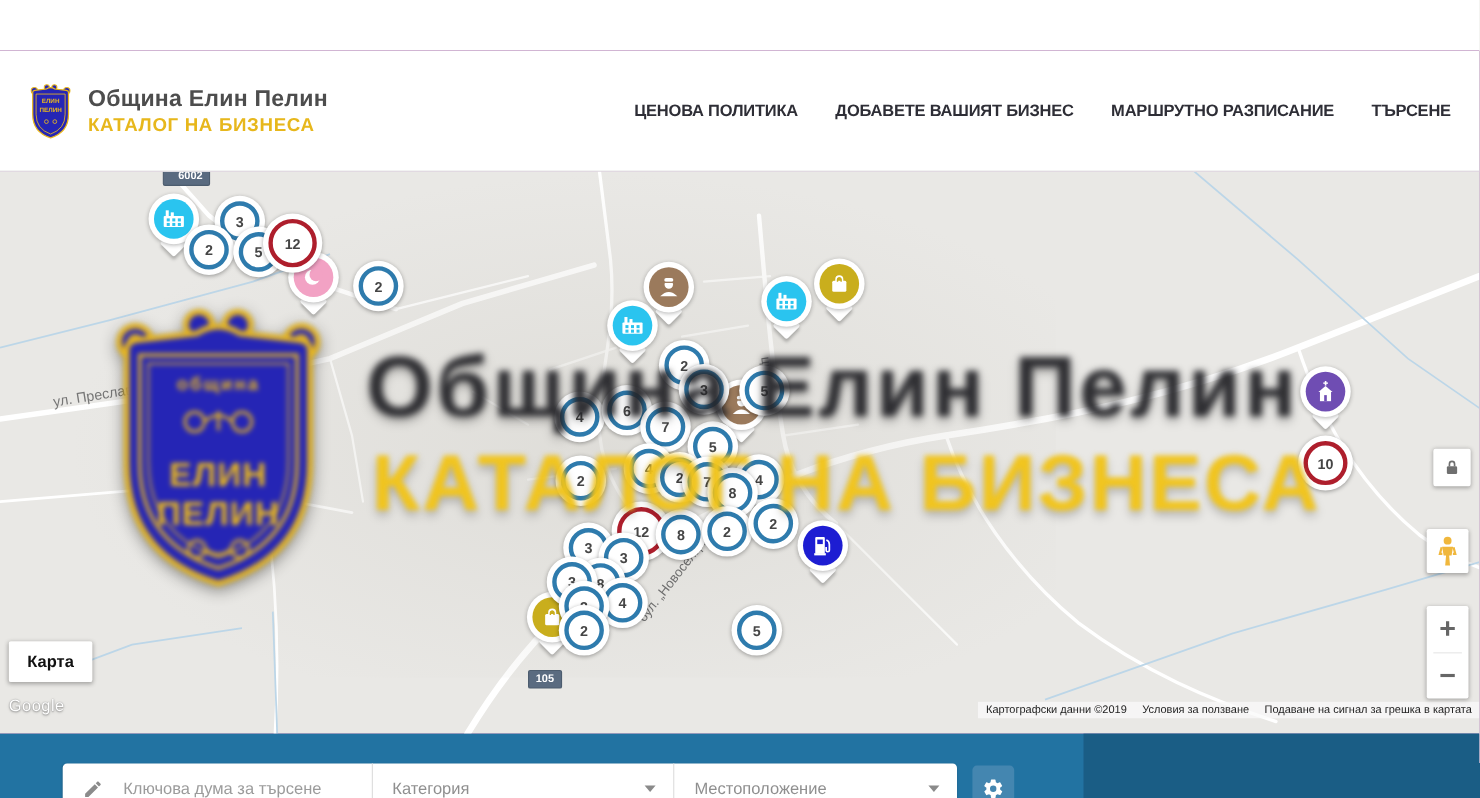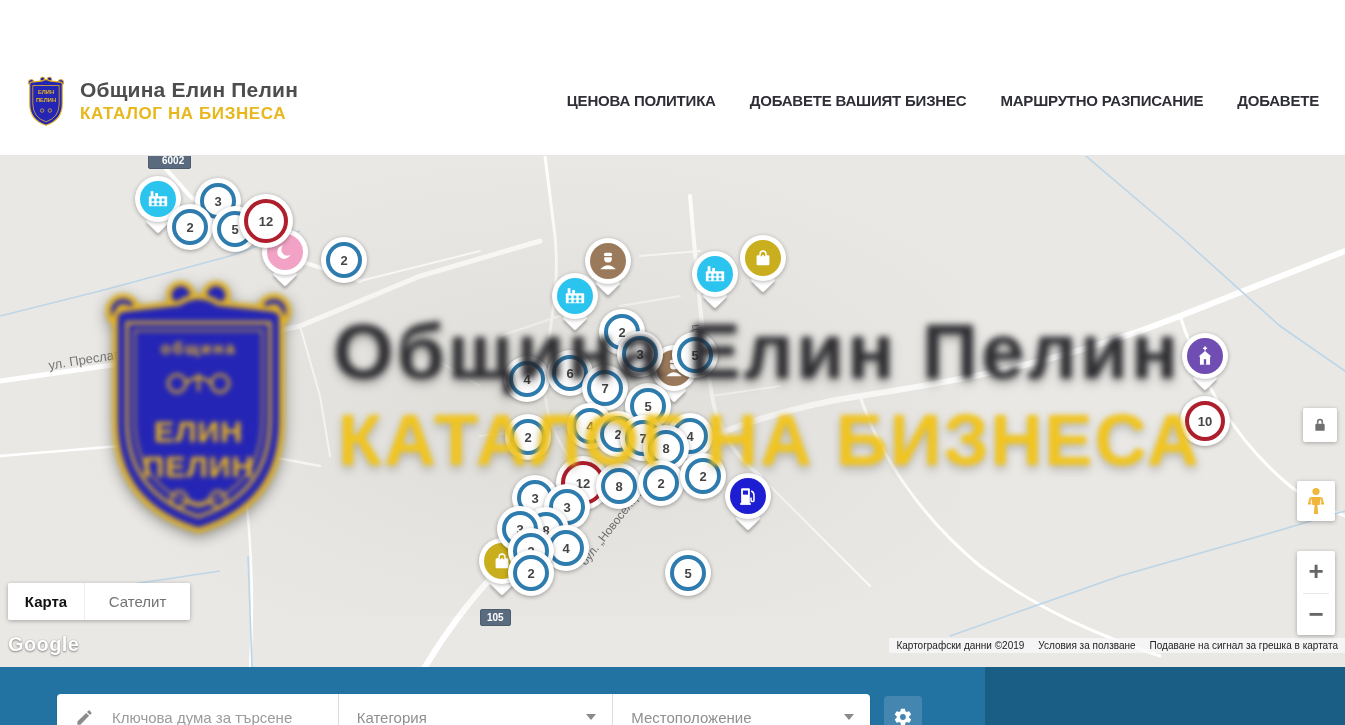--- a/index.html
+++ b/index.html
@@ -58,21 +58,21 @@
               text-shadow:0 4px 8px rgba(0,0,0,0.25); }
 
   
   .maptype { position:absolute; left:8px; top:427px; display:flex; box-shadow:0 1px 4px rgba(0,0,0,0.3);
              border-radius:2px; overflow:hidden; z-index:45; }
   .maptype-btn { background:#fff; height:37px; display:flex; align-items:center; justify-content:center;
                  font-size:15px; cursor:pointer; }
   .maptype-map { width:76px; color:#111; font-weight:bold; }
   .maptype-sat { width:106px; color:#737373; border-left:1px solid #ededed; }
 
-  .google-logo { position:absolute; left:8px; top:477px; font-size:20px; font-weight:bold; color:#fff;
+  .google-logo { position:absolute; left:8px; top:477px; font-size:15px; font-weight:normal; color:#fff;
                  letter-spacing:0.4px; text-shadow:0 1px 2px rgba(80,80,80,0.6), 0 0 1px rgba(80,80,80,0.6); z-index:45; }
 
   .attribution { position:absolute; right:0; top:482px; height:15px; display:flex; align-items:center; gap:0;
                  background:rgba(250,250,250,0.75); font-size:10px; color:#222; z-index:45; }
   .attribution span { padding:0 7px; white-space:nowrap; }
 
   .ctl { position:absolute; background:#fff; border-radius:2px; box-shadow:0 1px 4px rgba(0,0,0,0.3);
          display:flex; align-items:center; justify-content:center; cursor:pointer; z-index:45; }
   .ctl-lock { left:1303px; top:252px; width:34px; height:34px; }
   .ctl-pegman { left:1297px; top:325px; width:38px; height:40px; }
@@ -127,21 +127,21 @@
       </svg>
       <div class="brand-text">
         <div class="line1">Община Елин Пелин</div>
         <div class="line2" style="color: rgb(231, 183, 28);">КАТАЛОГ НА БИЗНЕСА</div>
       </div>
     </div>
     <div class="nav">
       <div class="nav-item">ЦЕНОВА ПОЛИТИКА</div>
       <div class="nav-item">ДОБАВЕТЕ ВАШИЯТ БИЗНЕС</div>
       <div class="nav-item">МАРШРУТНО РАЗПИСАНИЕ</div>
-      <div class="nav-item">ДОБАВЕТЕ</div>
+      <div class="nav-item">ТЪРСЕНЕ</div>
     </div>
   </div>
 
   <div class="map">
     <svg class="roads" width="1345" height="511" viewBox="0 0 1345 511">
       <g stroke="#ffffff" fill="none" stroke-linecap="round">
         <path d="M0,225 L140,205 L300,170 L420,120 L540,85" stroke-width="5"></path>
         <path d="M150,-5 L190,40 L235,75 L300,105 L360,125" stroke-width="4"></path>
         <path d="M425,511 C480,420 540,370 600,335 C680,290 760,255 860,240 C980,222 1080,200 1180,160 L1345,95" stroke-width="6"></path>
         <path d="M600,335 C560,300 540,260 545,210 C550,170 560,130 555,80 L545,0" stroke-width="3"></path>
@@ -438,21 +438,20 @@
             <circle cx="135" cy="240" r="8"></circle>
           <path d="M103,240 Q115,250 127,240"></path>
         </g>
       </svg>
       <div class="wm-line1">Община Елин Пелин</div>
       <div class="wm-line2">КАТАЛОГ НА БИЗНЕСА</div>
     </div>
 
     <div class="maptype">
       <div class="maptype-btn maptype-map">Карта</div>
-      <div class="maptype-btn maptype-sat">Сателит</div>
     </div>
     <div class="google-logo">Google</div>
     <div class="attribution">
       <span>Картографски данни ©2019</span>
       <span>Условия за ползване</span>
       <span>Подаване на сигнал за грешка в картата</span>
     </div>
 
     <div class="ctl ctl-lock">
       <svg width="14" height="16" viewBox="0 0 24 26">

